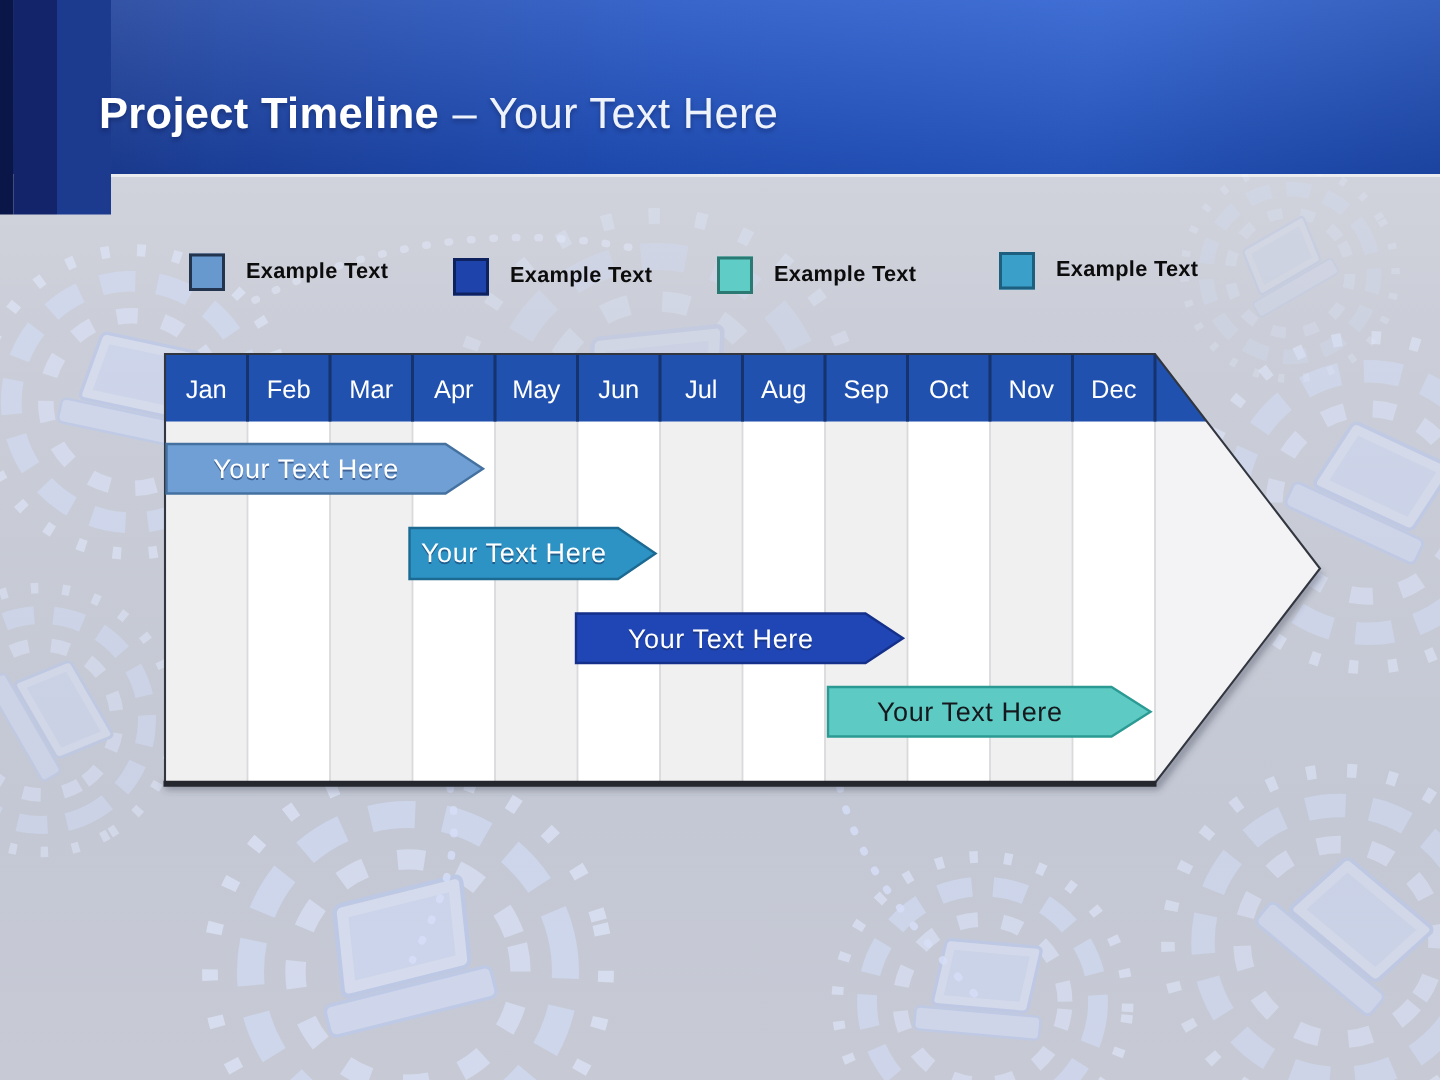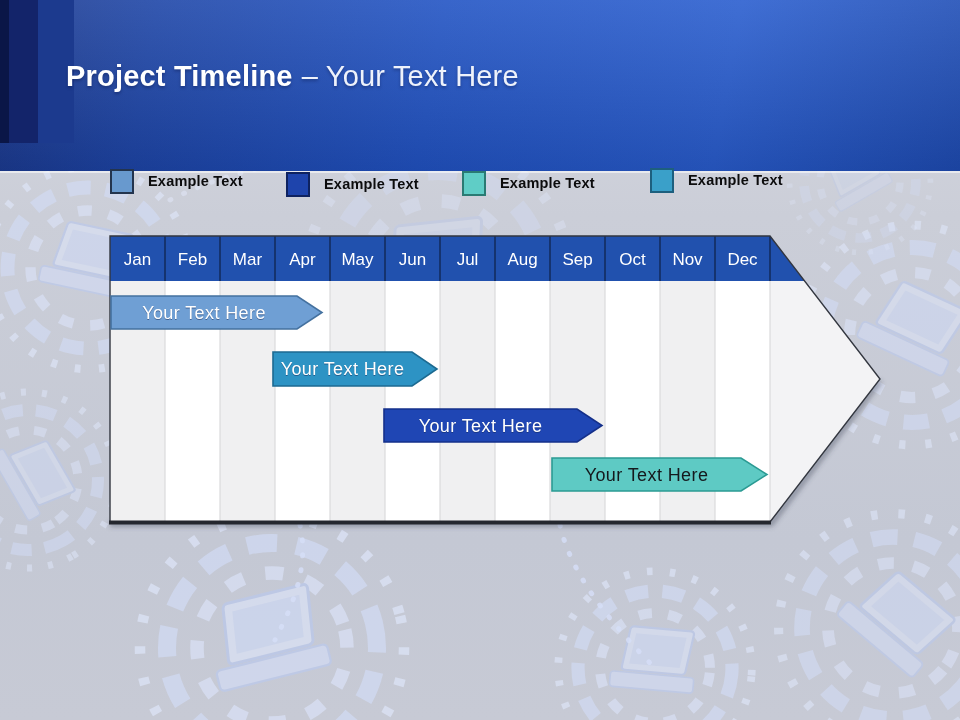--- a/index.html
+++ b/index.html
@@ -5,38 +5,38 @@
   html,body{margin:0;padding:0;}
   .slide{
     position:relative;width:960px;height:720px;overflow:hidden;
     font-family:"Liberation Sans","DejaVu Sans",sans-serif;
     background:linear-gradient(180deg,#d7d9e0 0%,#cbced8 30%,#c4c8d4 75%,#c7cad5 100%);
   }
   
   .bg-deco{position:absolute;inset:0;z-index:1;}
   
   .header{
-    position:absolute;left:0;top:0;width:960px;height:171px;z-index:3;
+    position:absolute;left:0;top:0;width:960px;height:116px;z-index:3;
     background:linear-gradient(100deg,#1c3a8e 0%,#1e46a8 16%,#2254c4 45%,#2a5ecf 75%,#1f4db4 100%);
     box-shadow:0 2px 0 rgba(255,255,255,.55);
   }
   .header .sheen{position:absolute;inset:0;background:linear-gradient(180deg,rgba(255,255,255,.10),rgba(0,5,30,.14));}
   .stripe{position:absolute;top:0;height:143px;}
   .stripe1{left:0;width:9px;background:#0a1647;}
   .stripe2{left:9px;width:29px;background:#13246a;}
   .stripe3{left:38px;width:36px;background:#1c3a8e;}
   .title{
     position:absolute;left:66px;top:60px;margin:0;color:#ffffff;
     font-size:29px;letter-spacing:.2px;white-space:nowrap;
     text-shadow:0 2px 3px rgba(8,18,60,.35);
   }
   .title .t-bold{font-weight:700;}
   .title .t-rest{font-weight:400;color:#eef2fb;margin-left:9px;}
   
-  .legend{position:absolute;left:0;top:166px;width:856px;height:32px;z-index:4;}
+  .legend{position:absolute;left:16px;top:166px;width:856px;height:32px;z-index:4;}
   .legend-item{position:absolute;display:flex;align-items:center;gap:14px;height:30px;}
   .legend-item.l1{left:110px;top:0;}
   .legend-item.l2{left:286px;top:3px;}
   .legend-item.l3{left:462px;top:2px;}
   .legend-item.l4{left:650px;top:-1px;}
   .swatch{width:24px;height:25px;box-sizing:border-box;border:2px solid #23344e;}
   .l2 .swatch{border-color:#0e2260;}
   .l3 .swatch{border-color:#2a7a73;}
   .l4 .swatch{border-color:#1d5f7e;}
   .legend-label{font-size:14.5px;font-weight:700;color:#0c0c0d;letter-spacing:.2px;white-space:nowrap;}

